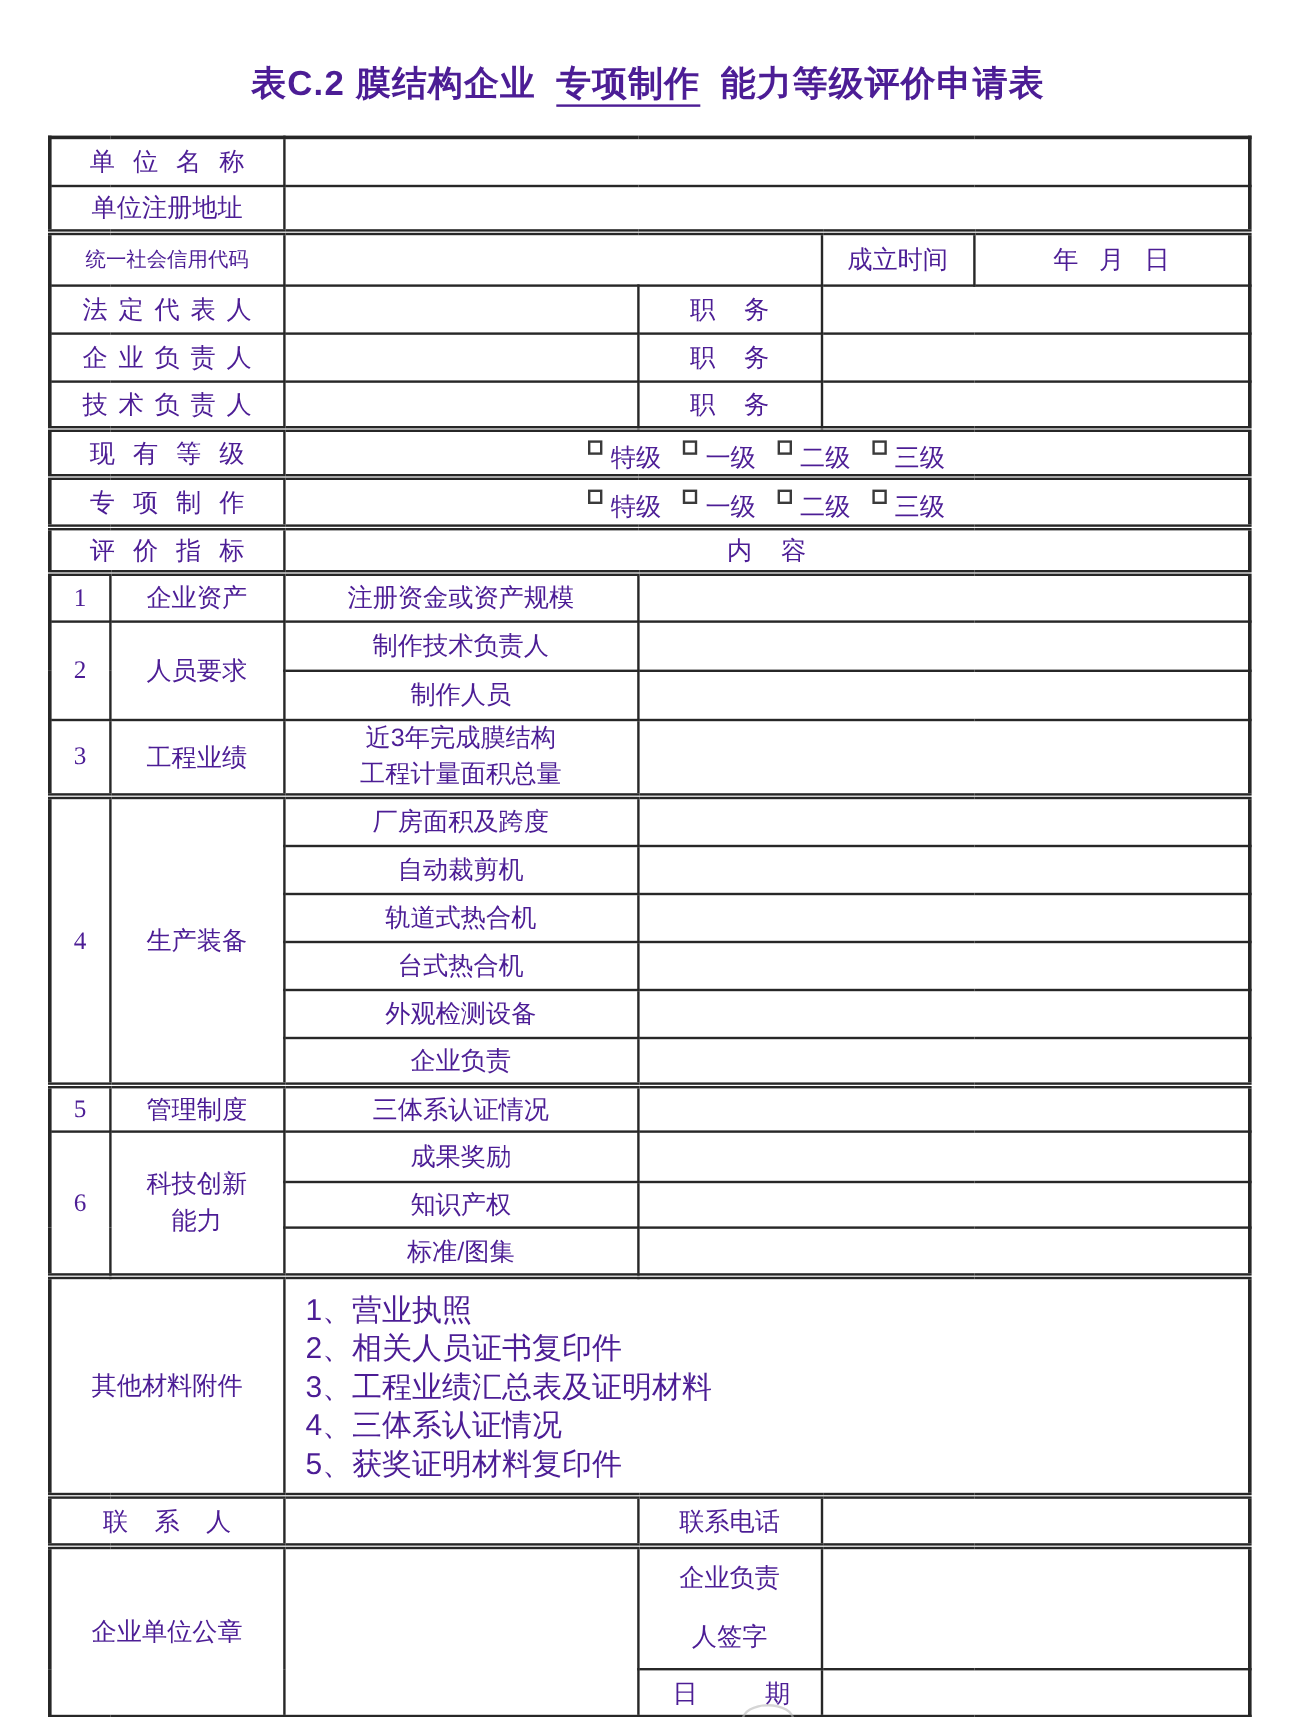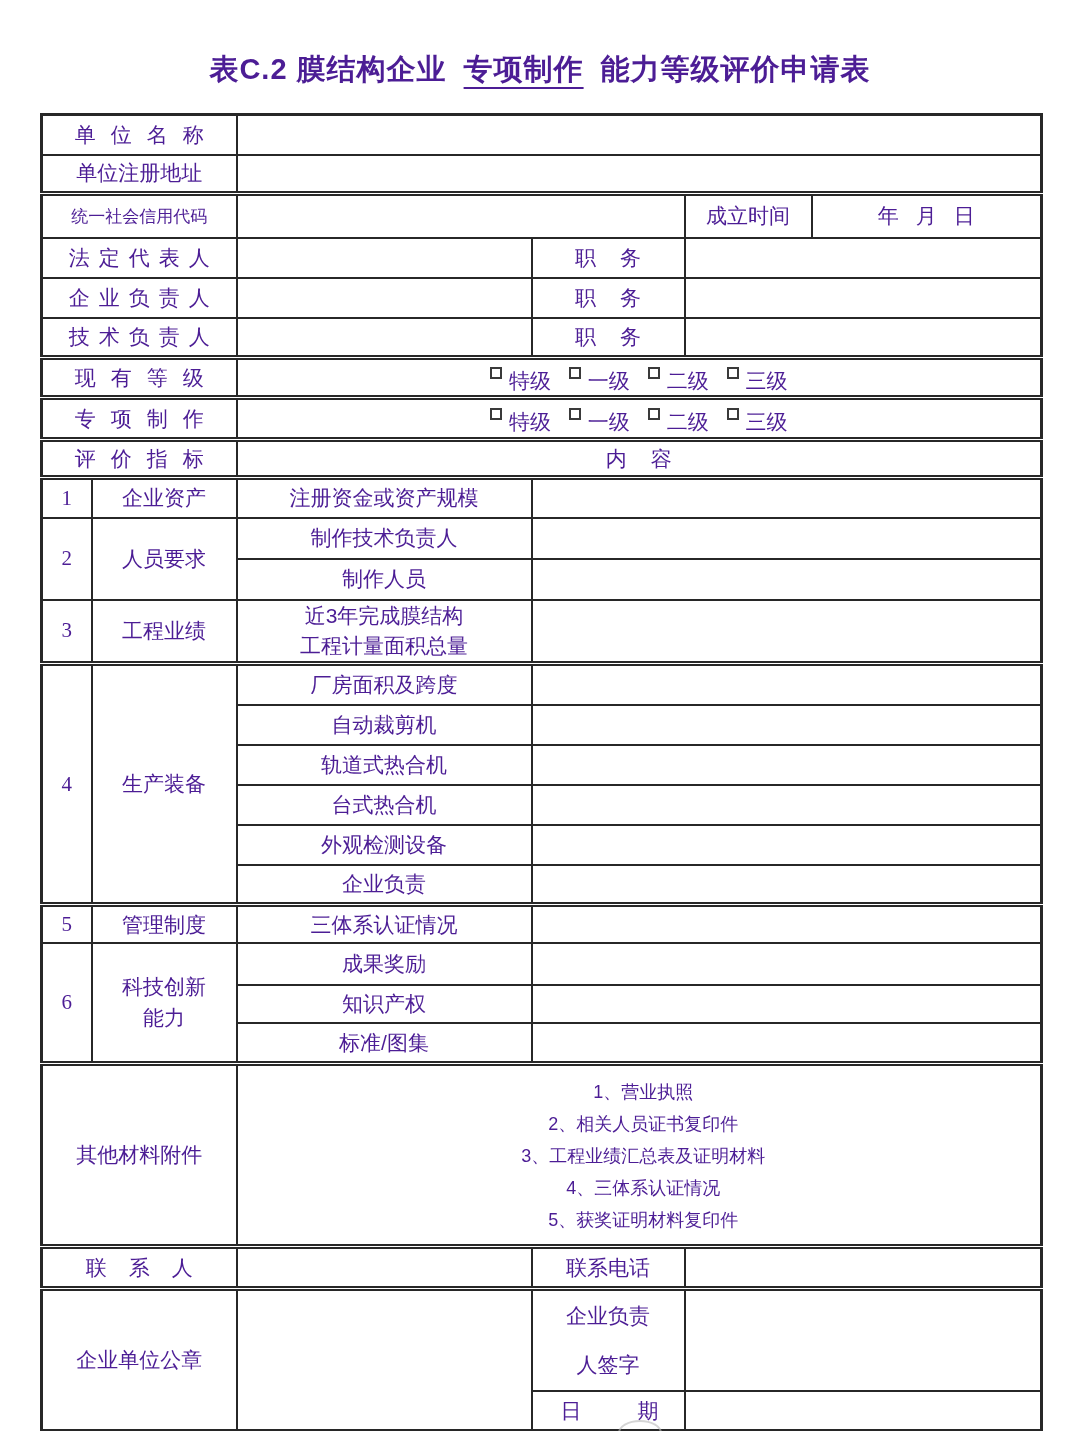--- a/index.html
+++ b/index.html
@@ -45,21 +45,21 @@
   .lsd { letter-spacing:56px; text-align:left; padding-left:28px; white-space:nowrap; }
   
   .opts { text-align:center; }
   .opt { display:inline-flex; align-items:flex-start; margin:0 6px; }
   .cb {
     display:inline-block; width:12px; height:12px;
     border:2px solid #3a3a3a; margin-right:7px; background:#fff;
   }
   
   .att { text-align:left; padding:10px 8px 8px 17px; }
-  .att div { line-height:32px; font-size:18px;text-align:center; }
+  .att div { line-height:32px; font-size:25px; }
   .sig { line-height:2.3; }
   
   .artifact {
     position:absolute; left:618px; top:1420px; width:44px; height:26px;
     border:2px solid #b9b9b9; border-radius:50%; opacity:.6;
   }
 </style>
 </head>
 <body>
 

